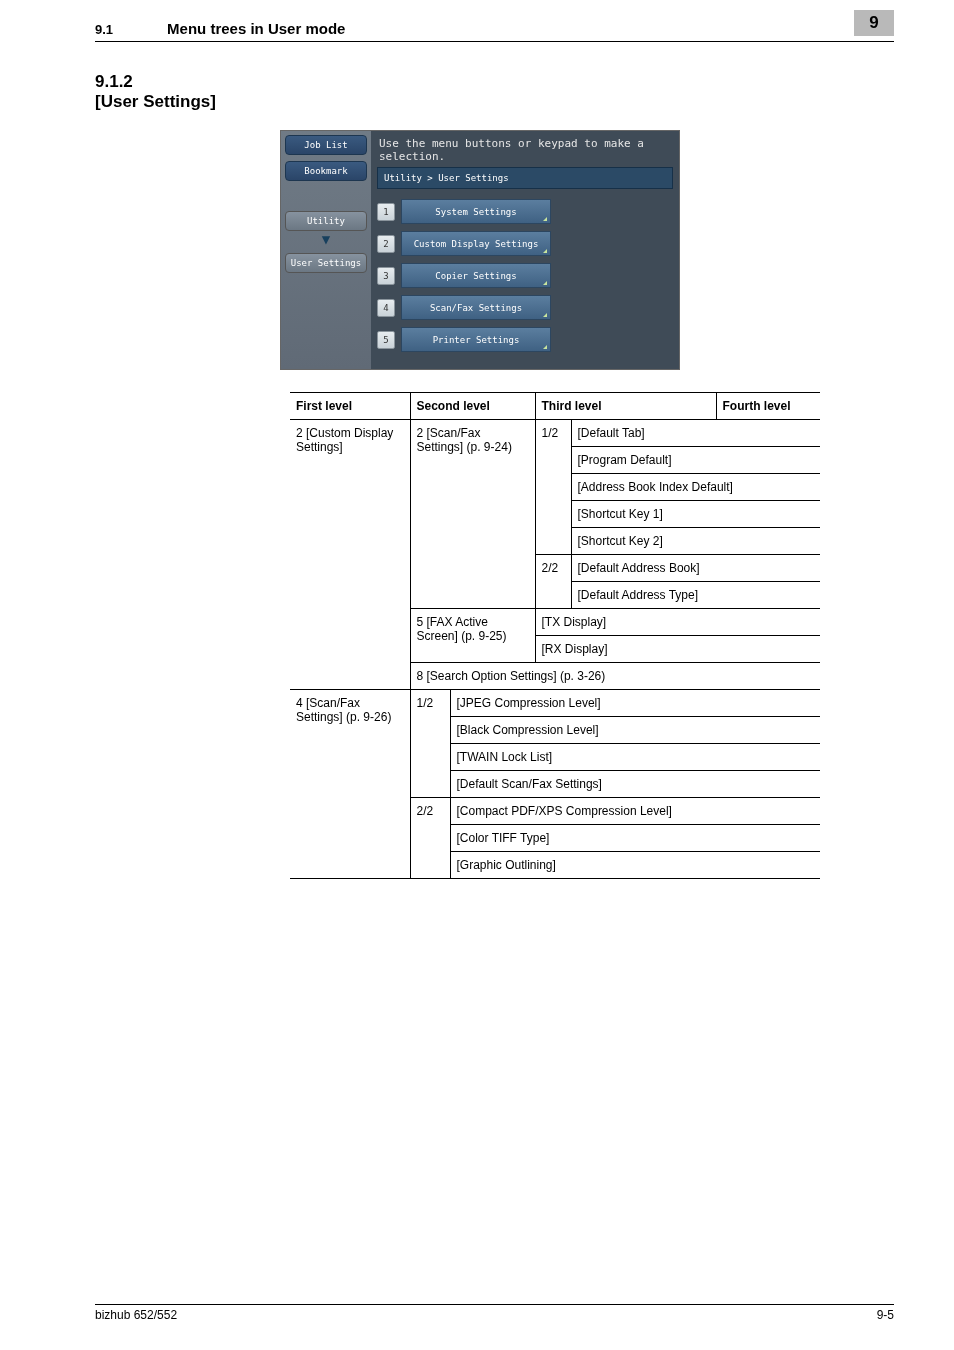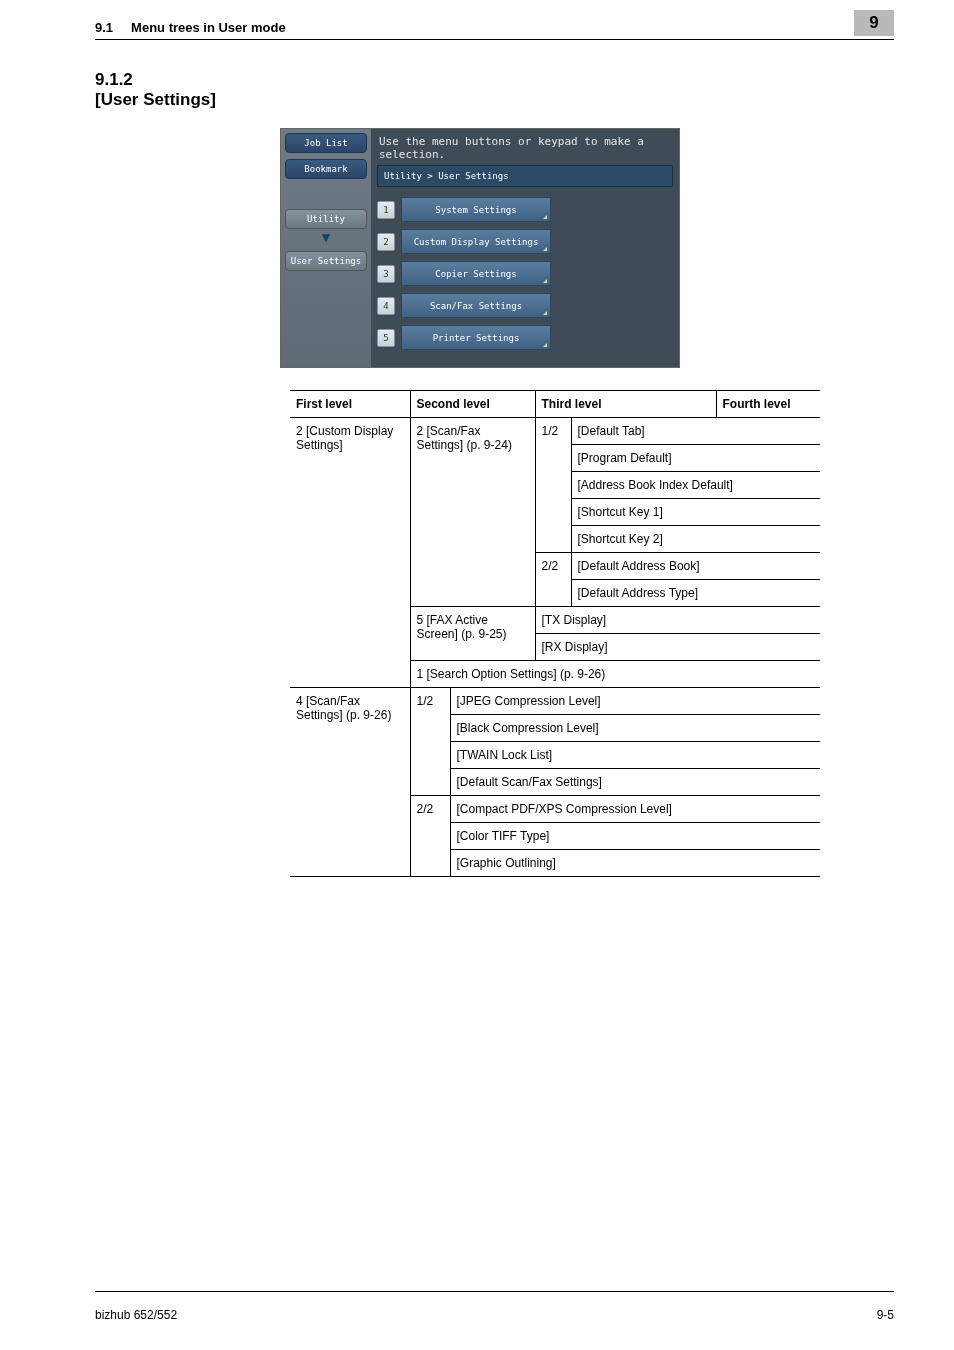--- a/index.html
+++ b/index.html
@@ -12,21 +12,21 @@
     position: relative;
   }
   .header-line {
     border-bottom: 1px solid #000;
     display: flex;
     align-items: baseline;
     padding: 0 0 4px 0;
     margin: 20px 60px 0 95px;
   }
   .sec-num { font-weight: bold; font-size: 13px; margin-right: 18px; }
-  .sec-title { font-weight: bold; font-size: 13px; }
+  .sec-title { font-weight: bold; font-size: 15px; margin-left: 36px; }
   .page-badge {
     position: absolute;
     top: 10px;
     right: 60px;
     width: 40px;
     height: 26px;
     background: #b9b9b9;
     display: flex;
     align-items: center;
     justify-content: center;
@@ -168,21 +168,21 @@
   .data-table td.last-col, .data-table td.nobr { border-right:none; }
   .footer {
     position: absolute;
     bottom: 28px;
     left: 95px;
     right: 60px;
     border-top: 1px solid #000;
     display: flex;
     justify-content: space-between;
     font-size: 12px;
-    padding-top: 16px;
+    padding-top: 3px;
   }
 </style>
 </head>
 <body>
 
 <div class="header-line">
   <span class="sec-num">9.1</span>
   <span class="sec-title">Menu trees in User mode</span>
 </div>
 <div class="page-badge">9</div>
@@ -275,21 +275,21 @@
 
   <tr>
     <td rowspan="2" colspan="2">5 [FAX Active Screen] (p. 9-25)</td>
     <td colspan="3" class="nobr">[TX Display]</td>
   </tr>
   <tr>
         <td colspan="3" class="nobr">[RX Display]</td>
       </tr>
 
   <tr>
-    <td colspan="5" class="nobr">1 [Search Option Settings] (p. 9-26)</td>
+    <td colspan="5" class="nobr">8 [Search Option Settings] (p. 3-26)</td>
   </tr>
 
   <tr>
     <td rowspan="7">4 [Scan/Fax Settings] (p. 9-26)</td>
     <td rowspan="4">1/2</td>
     <td colspan="4" class="nobr">[JPEG Compression Level]</td>
   </tr>
   <tr>
         <td colspan="4" class="nobr">[Black Compression Level]</td>
       </tr>

